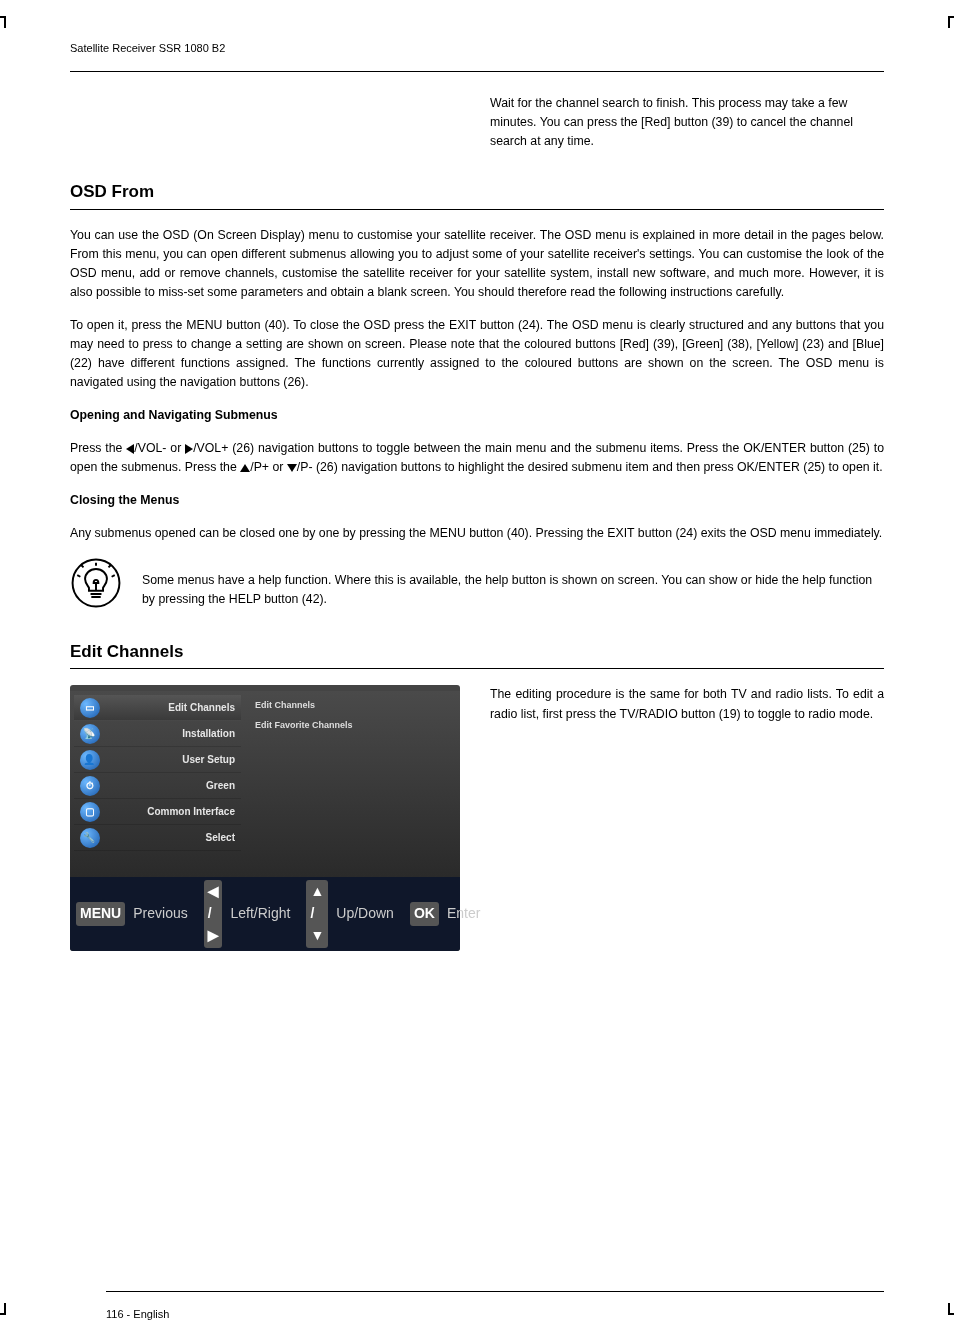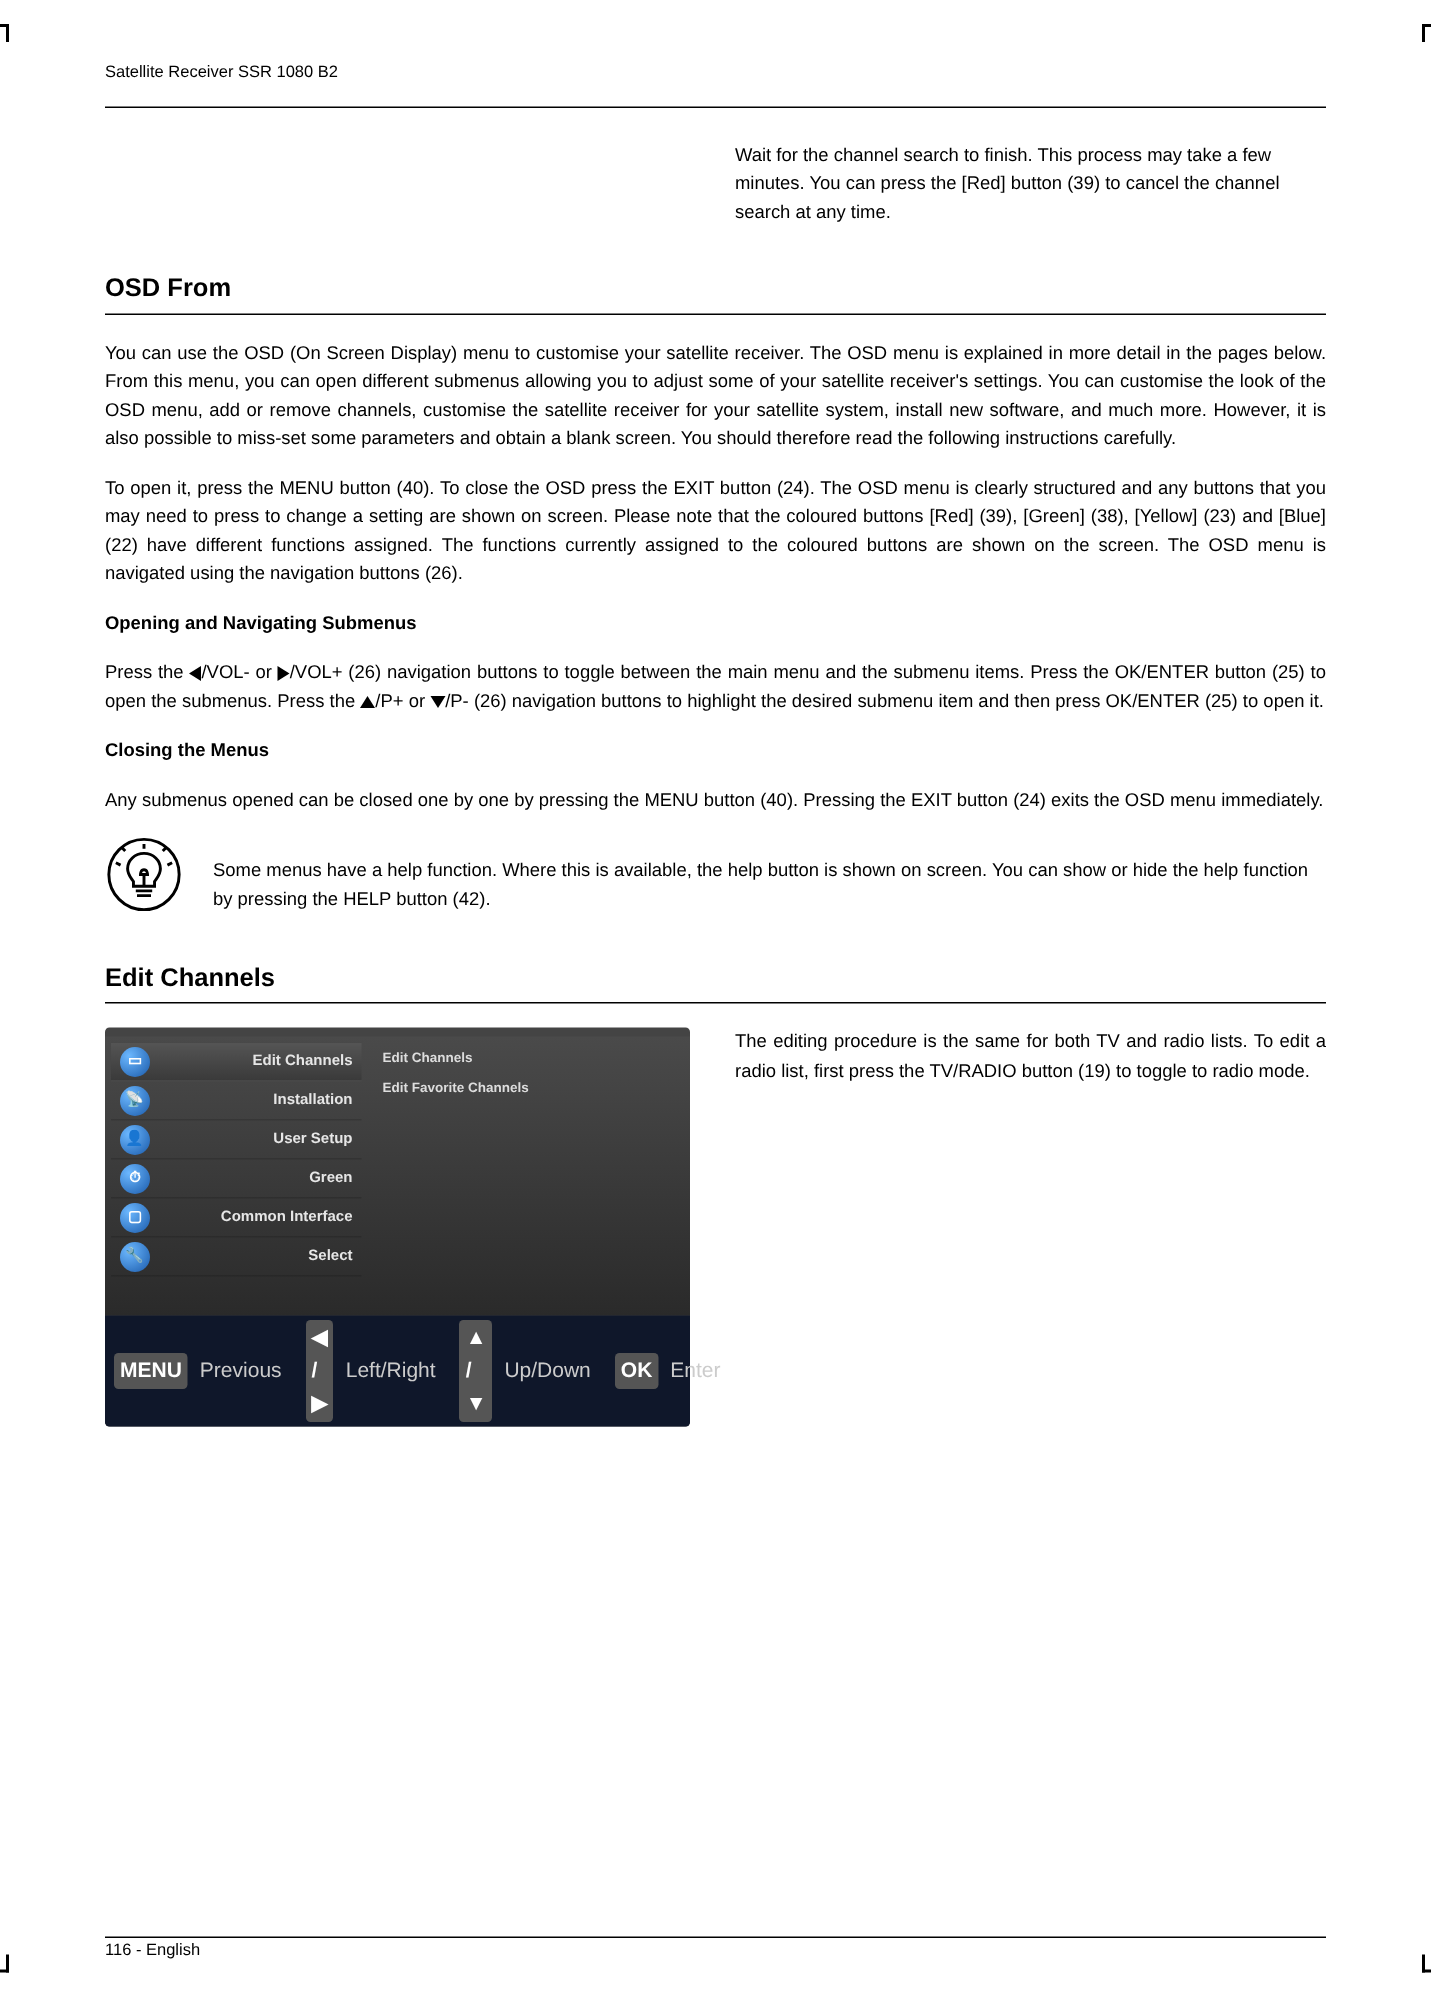--- a/index.html
+++ b/index.html
@@ -120,22 +120,23 @@
     padding: 1px 4px;
     font-weight: bold;
     color:#fff;
   }
   .right-col { flex: 1; }
   .right-col p { margin-bottom: 14px; text-align: justify; }
   .page-footer {
     position: relative;
     margin-top: 340px;
     border-top: 1px solid #000;
-    padding-top: 0;
+    padding-top: 14px;
     font-size: 11px;
+    margin-left: 36px;
   }
   .crop { position: fixed; background: #000; }
   .crop.tl { top:16px; left:4px; width:2px; height:12px; }
   .crop.tl2{ top:16px; left:0; width:6px; height:2px; }
   .crop.tr { top:16px; right:4px; width:2px; height:12px; }
   .crop.tr2{ top:16px; right:0; width:6px; height:2px; }
   .crop.bl { bottom:16px; left:4px; width:2px; height:12px; }
   .crop.bl2{ bottom:16px; left:0; width:6px; height:2px; }
   .crop.br { bottom:16px; right:4px; width:2px; height:12px; }
   .crop.br2{ bottom:16px; right:0; width:6px; height:2px; }

